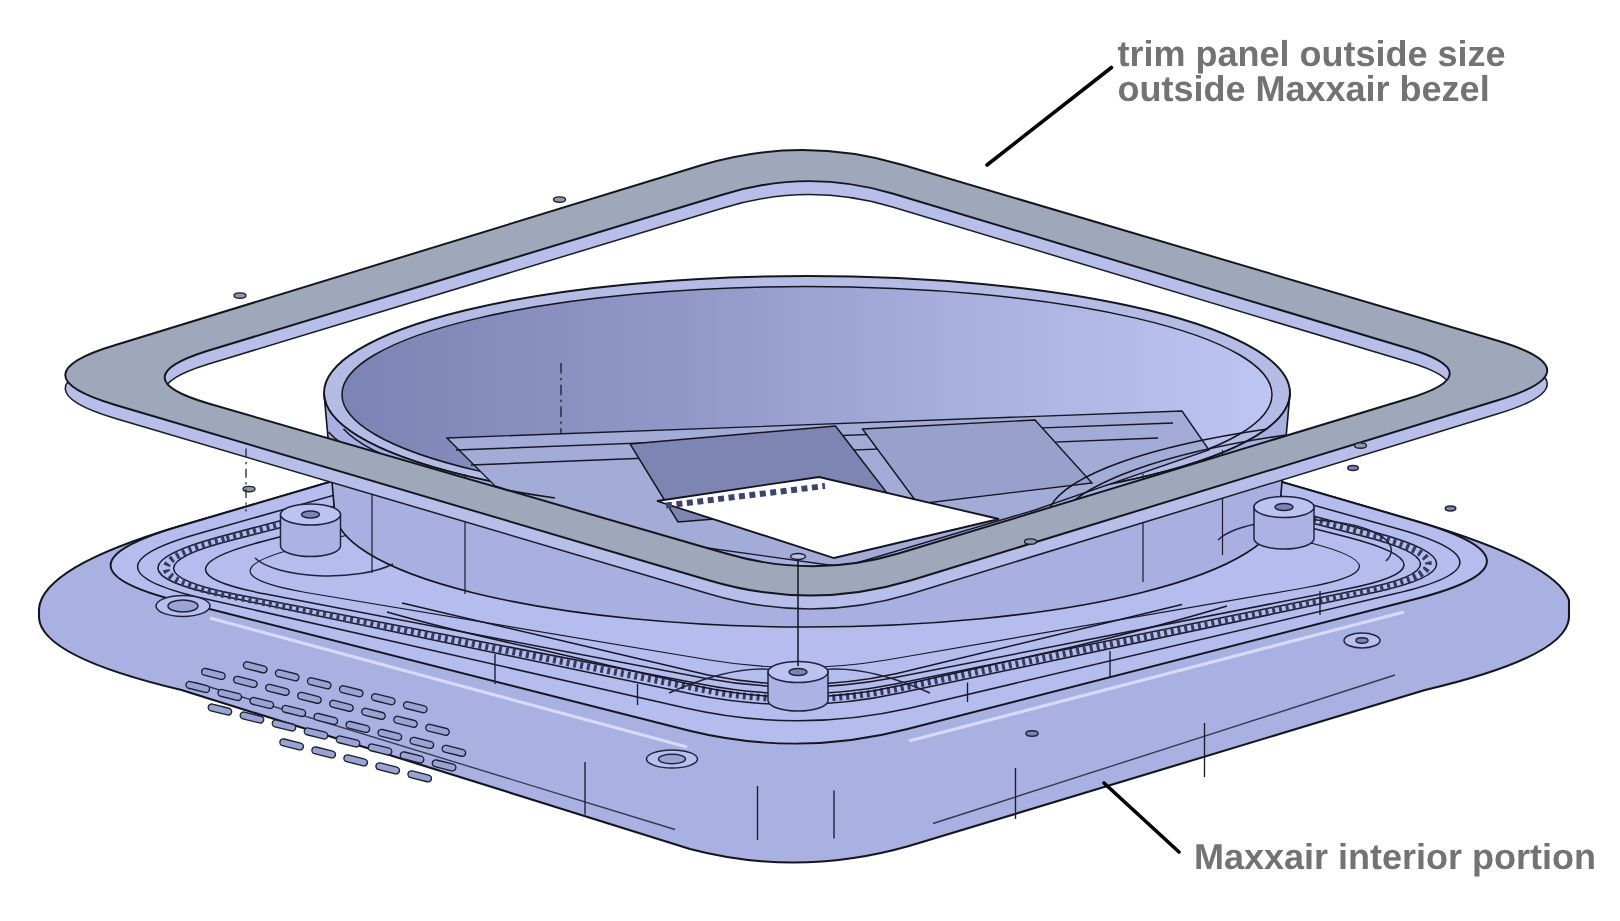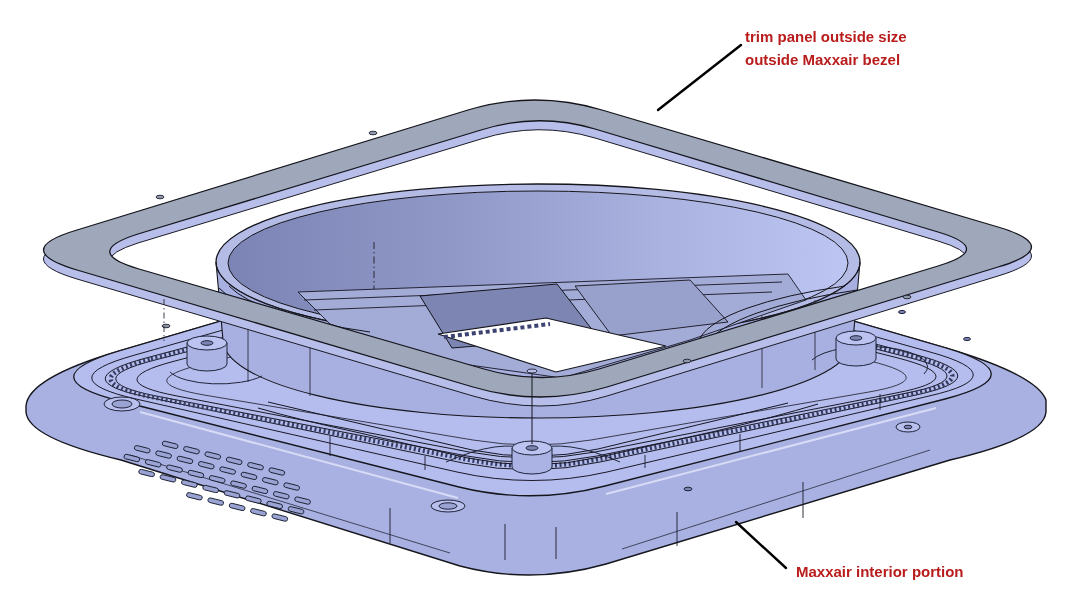--- a/index.html
+++ b/index.html
@@ -2,21 +2,21 @@
 <html><head>
 <meta charset="utf-8">
 <style>
   html,body{margin:0;padding:0;background:#fff;}
   .stage{
     position:relative;width:1080px;height:614px;overflow:hidden;
     background:#ffffff;font-family:"Liberation Sans",sans-serif;
   }
   .stage svg{position:absolute;left:0;top:0;}
   .ann{
-    position:absolute;color:#b91c1c;font-weight:bold;font-size:15px;line-height:23px;
+    position:absolute;color:#737373;font-weight:bold;font-size:24px;line-height:23px;
     white-space:nowrap;letter-spacing:0px;
   }
   .ann-top{left:745px;top:25px;}
   .ann-bottom{left:796px;top:560px;}
 </style>
 </head>
 <body>
 
 <div class="stage">
   <svg width="1080" height="614" viewBox="0 0 1080 614">

